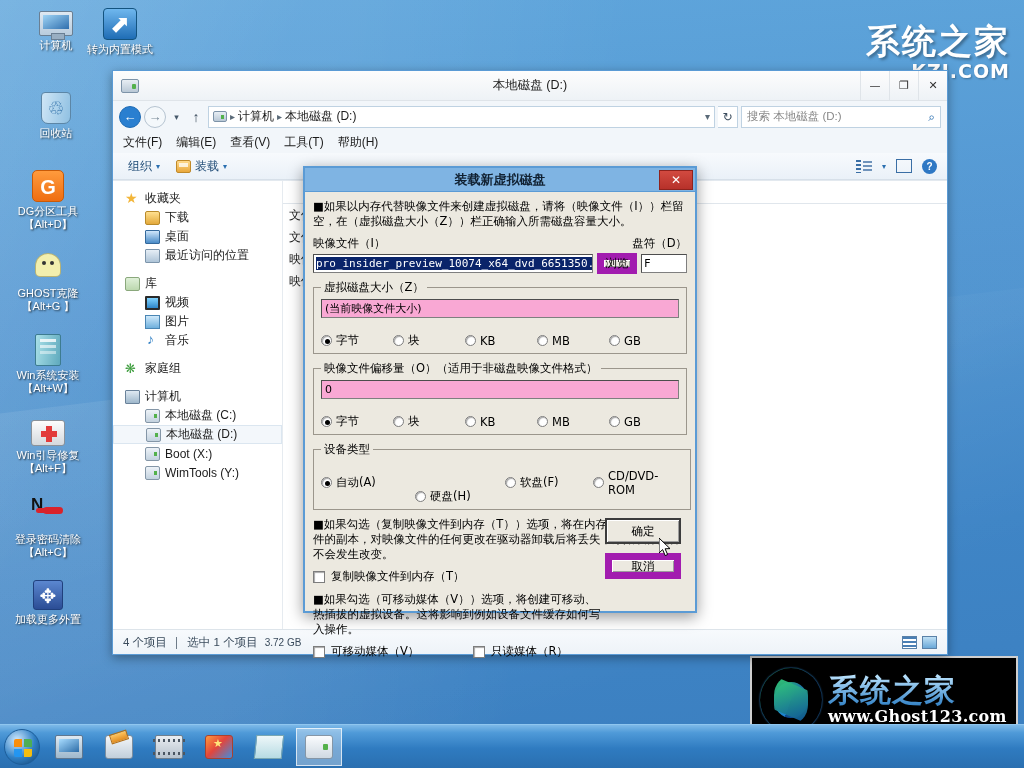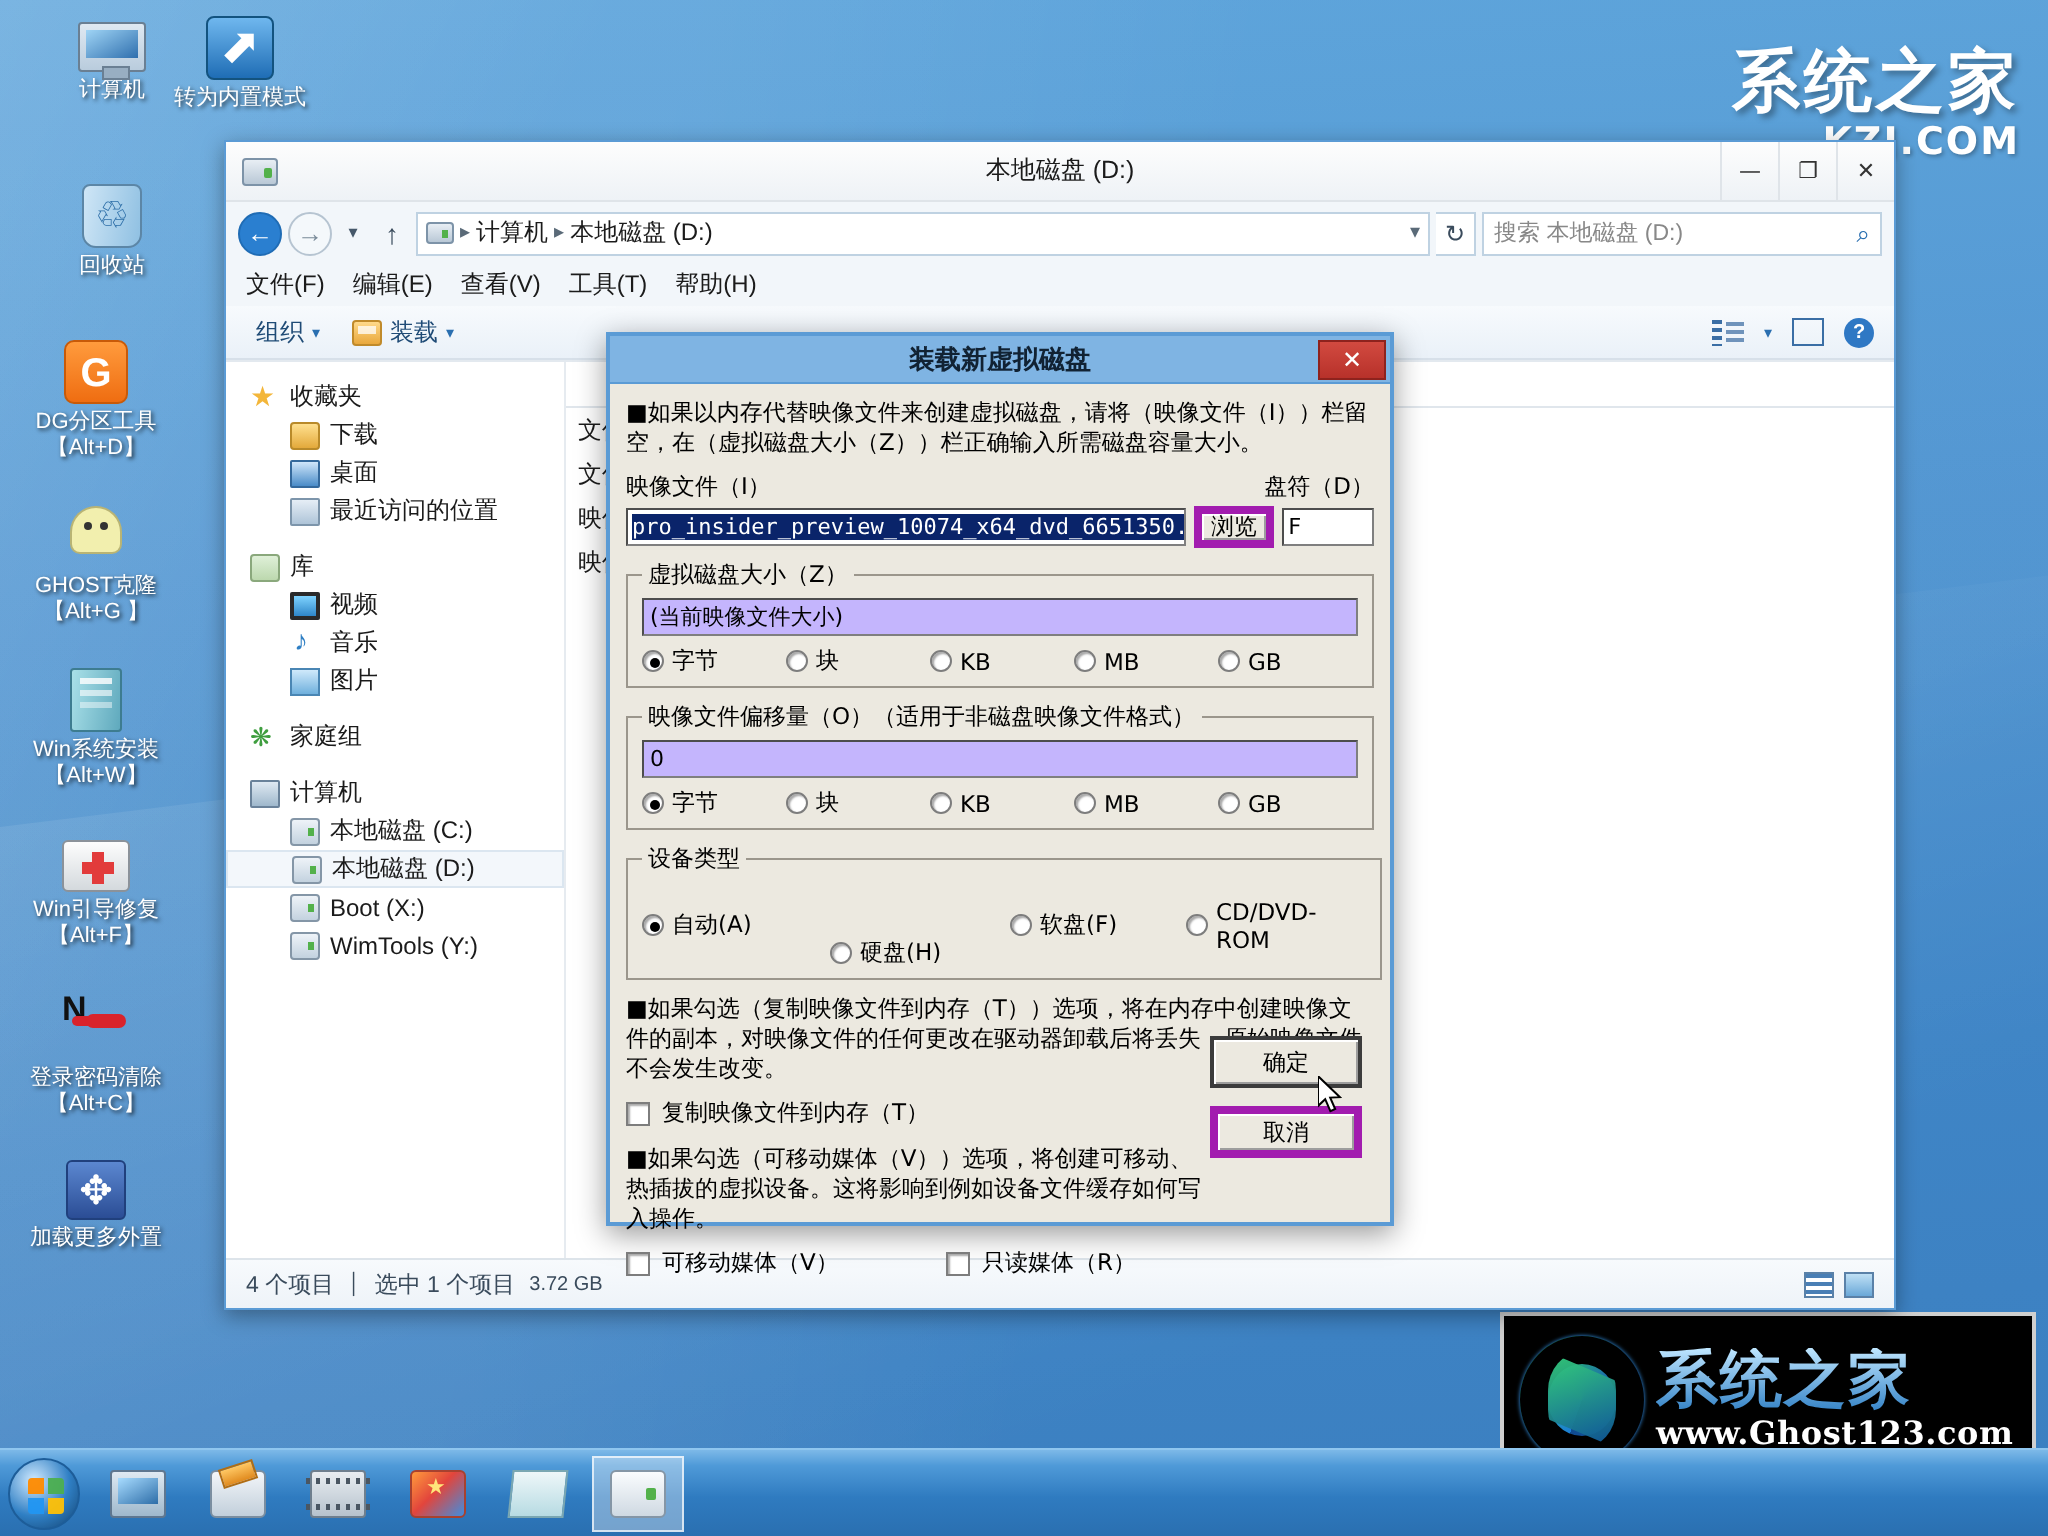--- a/index.html
+++ b/index.html
@@ -231,31 +231,31 @@
   .dlg-body{ padding:7px 8px; font-size:11.5px; color:#000; }
   .note{ line-height:15px; margin-bottom:7px; }
   .lbl-row{ display:flex; align-items:center; margin-bottom:2px; }
   .lbl-row .r{ margin-left:auto; }
   .inp-row{ display:flex; align-items:center; gap:4px; margin-bottom:6px; }
   .txtbox{ height:19px; background:#fff; border:1px solid #7f7f7f;
     border-top-color:#4d4d4d;border-left-color:#4d4d4d; font-size:11px; padding:1px 2px;
     display:flex;align-items:center; overflow:hidden; font-family:"DejaVu Sans Mono",monospace;}
   .txtbox.sel{ flex:1; }
   .txtbox.sel span{ background:#0a246a; color:#fff; white-space:nowrap; }
-  .btn{ background:#ece9e0; border:4px solid #a21caf;
+  .btn{ background:#ece9e0; border:7px solid #a21caf;
     box-shadow:inset 1px 1px 0 #fff, inset -1px -1px 0 #9d9d9d;
     font-size:11.5px; display:flex;align-items:center;justify-content:center; color:#000;}
   .btn-browse{ width:40px;height:21px; }
   .drive{ width:46px; }
   fieldset{ border:1px solid #9b968c; margin:0 0 7px 0; padding:4px 7px 5px;
     background:transparent; }
   legend{ font-size:11.5px; padding:0 3px; }
-  .fs-input{ width:100%; height:19px; background:#c4b5fd; border:1px solid #7f7f7f;
+  .fs-input{ width:100%; height:19px; background:#f9a8d4; border:1px solid #7f7f7f;
     border-top-color:#4d4d4d;border-left-color:#4d4d4d; font-size:11px; padding:1px 3px;
-    display:flex;align-items:center; margin-bottom:5px; }
+    display:flex;align-items:center; margin-bottom:15px; }
   .radios{ display:flex; align-items:center; }
   .radio{ display:flex;align-items:center;gap:4px;font-size:11.5px; }
   .radio .dot{ width:11px;height:11px;border-radius:50%;background:#fff;
     border:1px solid #7d7d7d; box-shadow:inset 1px 1px 1px #a9a9a9; position:relative;flex:0 0 auto;}
   .radio.on .dot:after{content:"";position:absolute;left:2.5px;top:2.5px;width:5px;height:5px;
     border-radius:50%;background:#000;}
   .chk{ display:flex;align-items:center;gap:6px;font-size:11.5px; }
   .chk .box{ width:12px;height:12px;background:#fff;border:1px solid #7d7d7d;
     box-shadow:inset 1px 1px 1px #a9a9a9;flex:0 0 auto;}
   .btn-ok{ position:absolute; right:14px; top:350px; width:76px;height:26px;
@@ -439,26 +439,26 @@
         <div class="np-group">
           <div class="np-row">
             <span class="gi gi-lib"></span>
             <span>库</span>
           </div>
           <div class="np-row child">
             <span class="gi gi-vid"></span>
             <span>视频</span>
           </div>
           <div class="np-row child">
+            <span class="gi gi-pic"></span>
+            <span>图片</span>
+          </div>
+          <div class="np-row child">
             <span class="gi gi-mus"></span>
             <span>音乐</span>
-          </div>
-          <div class="np-row child">
-            <span class="gi gi-pic"></span>
-            <span>图片</span>
           </div>
         </div>
         <div class="np-group">
           <div class="np-row">
             <span class="gi gi-home"></span>
             <span>家庭组</span>
           </div>
         </div>
         <div class="np-group">
           <div class="np-row">

